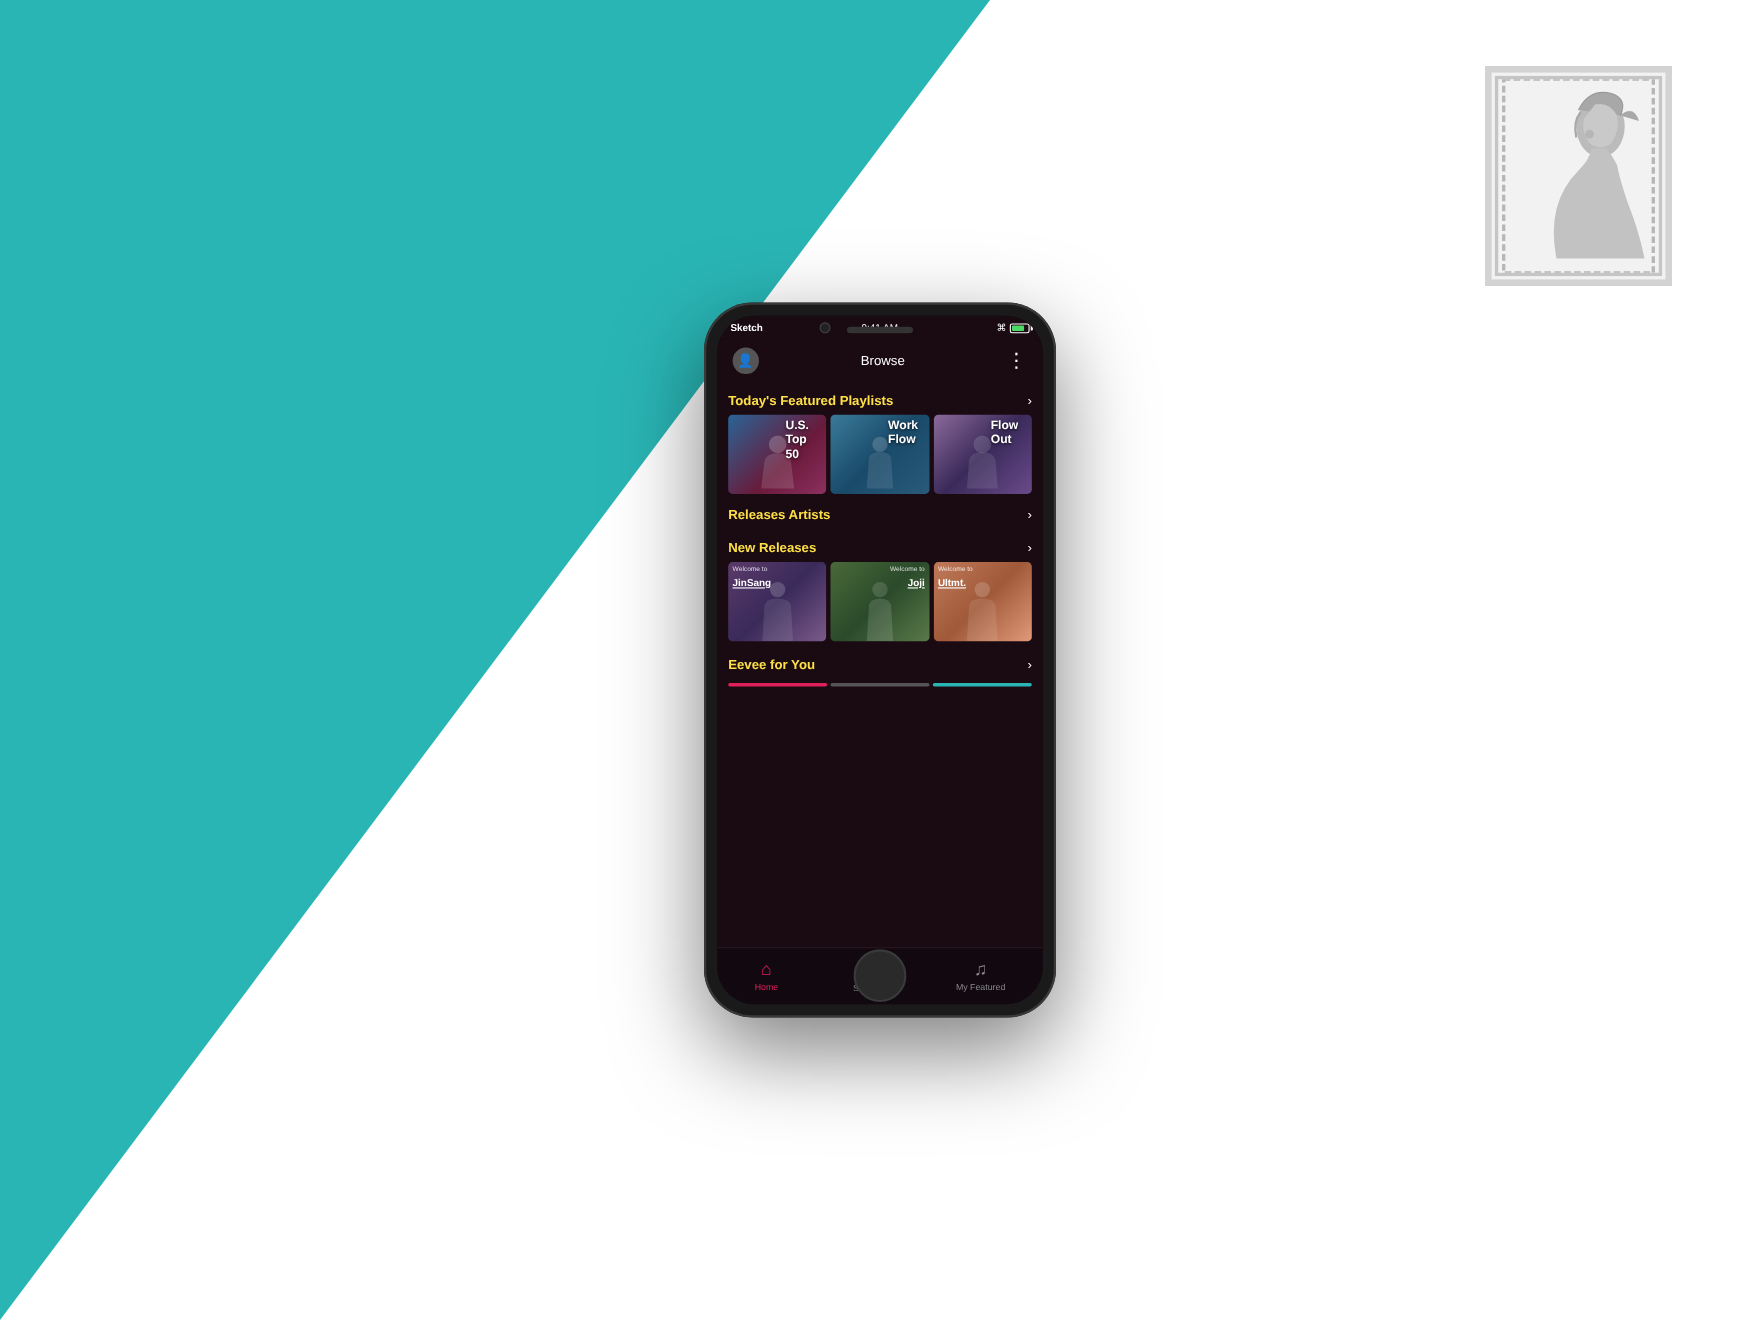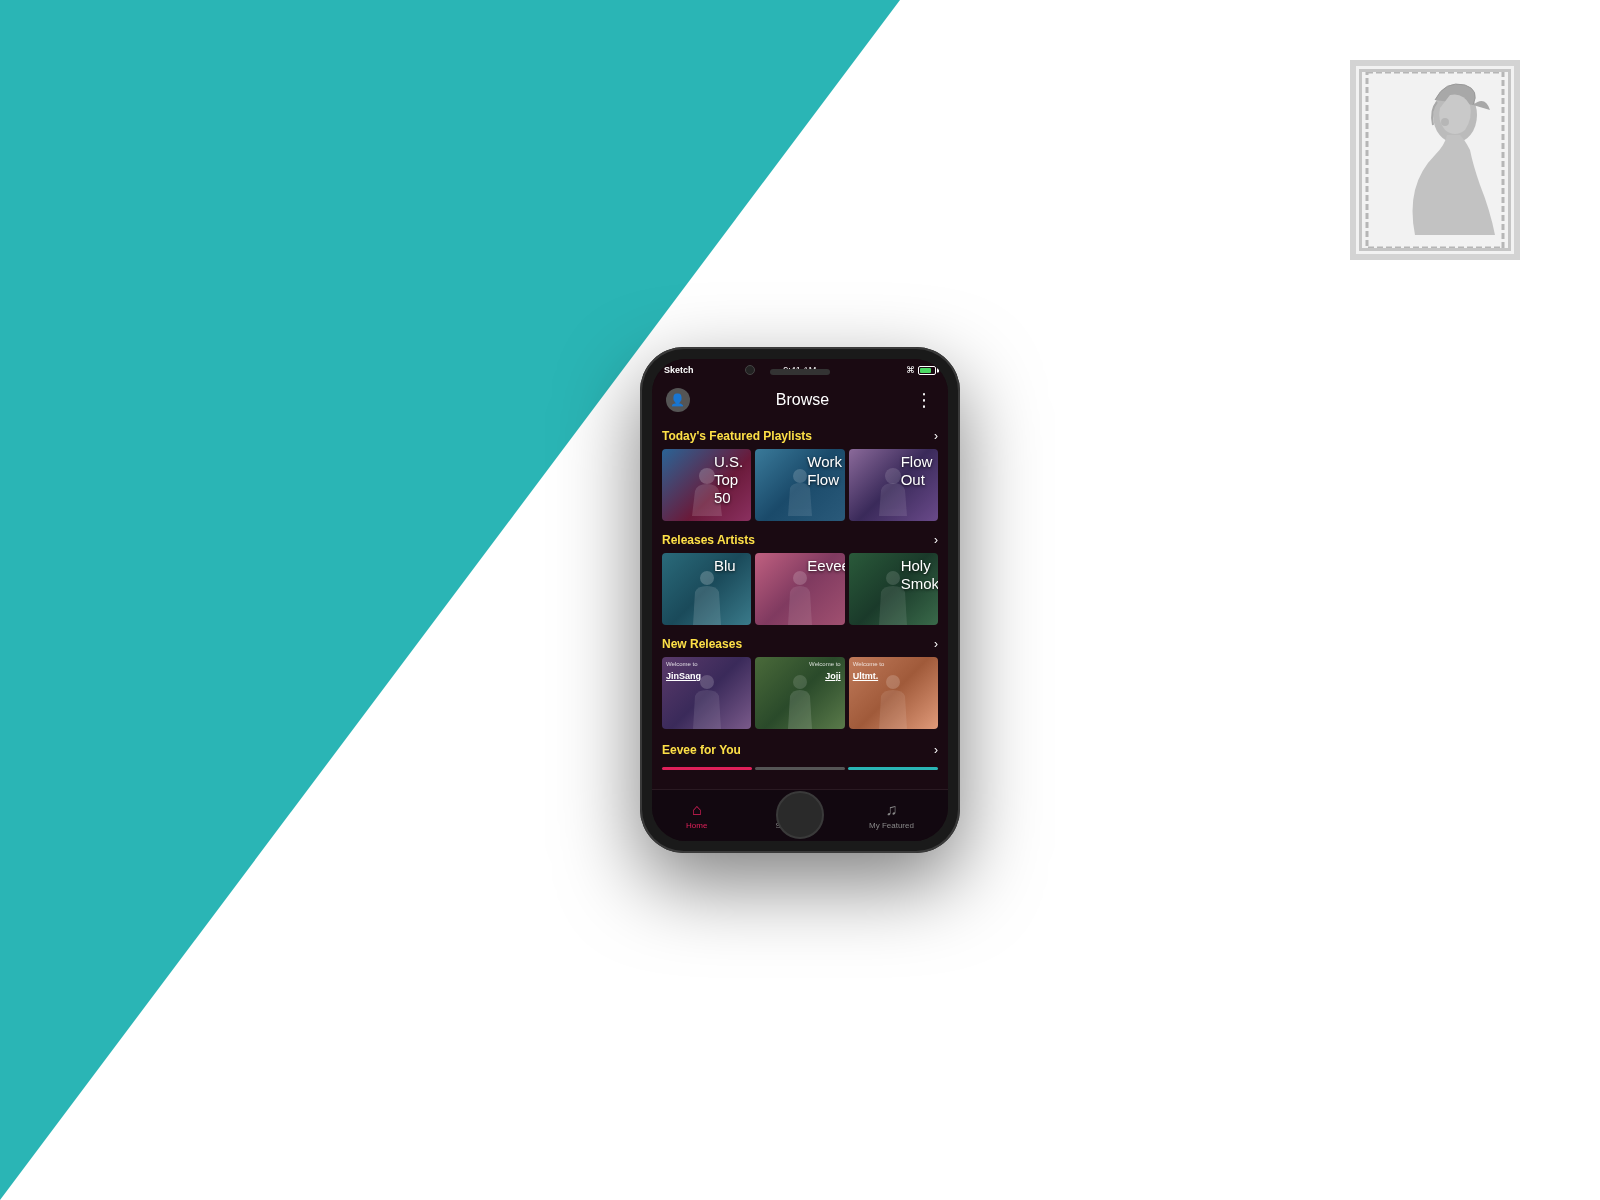--- a/index.html
+++ b/index.html
@@ -57,21 +57,21 @@
     .phone-wrapper {
       position: absolute;
       top: 50%;
       left: 50%;
       transform: translate(-50%, -50%);
       z-index: 10;
     }
 
     .phone {
       width: 320px;
-      height: 506px;
+      height: 650px;
       background: #1a1a1a;
       border-radius: 44px;
       padding: 12px;
       box-shadow: 0 30px 80px rgba(0,0,0,0.5), inset 0 0 0 2px #3a3a3a;
       position: relative;
     }
 
     
     .phone-speaker {
       position: absolute;
@@ -196,21 +196,21 @@
       border-radius: 50%;
       background: #555;
       display: flex;
       align-items: center;
       justify-content: center;
       color: #aaa;
       font-size: 12px;
     }
 
     .nav-title {
-      font-size: 16px;
+      font-size: 12px;
       color: white;
       font-weight: 500;
     }
 
     .nav-more {
       color: white;
       font-size: 18px;
       letter-spacing: 1px;
       line-height: 1;
     }
@@ -255,23 +255,23 @@
       overflow: hidden;
       position: relative;
       height: 72px;
     }
 
     .card-label {
       position: absolute;
       top: 4px;
       left: 4px;
       right: 4px;
-      font-size: 15px;
-      color: white;
-      font-weight: 400;
+      font-size: 11px;
+      color: white;
+      font-weight: 700;
       text-shadow: 0 1px 3px rgba(0,0,0,0.8);
       z-index: 2;
       line-height: 1.2;
       padding-left: 48px;
     }
 
     
     .card-us-top { background: linear-gradient(135deg, #2a6496 0%, #6a1a3a 60%, #8b3060 100%); }
     .card-workflow { background: linear-gradient(135deg, #3a7a9a 0%, #1a4a6a 50%, #2a5a7a 100%); }
     .card-chillout { background: linear-gradient(135deg, #8b6a9a 0%, #3a2a5a 50%, #6a4a8a 100%); }
@@ -467,47 +467,20 @@
             </svg>
             <div class="card-label">Flow Out</div>
           </div>
 
         </div>
 
         <div class="section-header">
           <span class="section-title">Releases Artists</span>
           <span class="section-arrow">›</span>
         </div>
-        <div class="cards-grid">
-
-          <div class="card card-blu">
-            <svg class="figure-overlay" viewBox="0 0 40 55" xmlns="http://www.w3.org/2000/svg">
-              <circle cx="20" cy="8" r="7" fill="rgba(255,255,255,0.3)"></circle>
-              <path d="M8 22 Q10 16 20 16 Q30 16 32 22 L34 55 L6 55 Z" fill="rgba(255,255,255,0.2)"></path>
-            </svg>
-            <div class="card-label">Blu</div>
-          </div>
-
-          <div class="card card-eevee">
-            <svg class="figure-overlay" viewBox="0 0 40 55" xmlns="http://www.w3.org/2000/svg">
-              <circle cx="20" cy="8" r="7" fill="rgba(255,255,255,0.25)"></circle>
-              <path d="M10 22 Q12 16 20 16 Q28 16 30 22 L32 55 L8 55 Z" fill="rgba(255,255,255,0.15)"></path>
-            </svg>
-            <div class="card-label">Eevee</div>
-          </div>
-
-          <div class="card card-holy">
-            <svg class="figure-overlay" viewBox="0 0 40 55" xmlns="http://www.w3.org/2000/svg">
-              <circle cx="20" cy="8" r="7" fill="rgba(255,255,255,0.2)"></circle>
-              <path d="M8 22 Q10 16 20 16 Q30 16 32 22 L34 55 L6 55 Z" fill="rgba(255,255,255,0.15)"></path>
-            </svg>
-            <div class="card-label">Holy Smokes</div>
-          </div>
-
-        </div>
 
         <div class="section-header">
           <span class="section-title">New Releases</span>
           <span class="section-arrow">›</span>
         </div>
         <div class="cards-grid">
 
           <div class="card card-jinsang">
             <svg class="figure-overlay" viewBox="0 0 40 55" xmlns="http://www.w3.org/2000/svg">
               <circle cx="20" cy="8" r="7" fill="rgba(255,255,255,0.25)"></circle>

